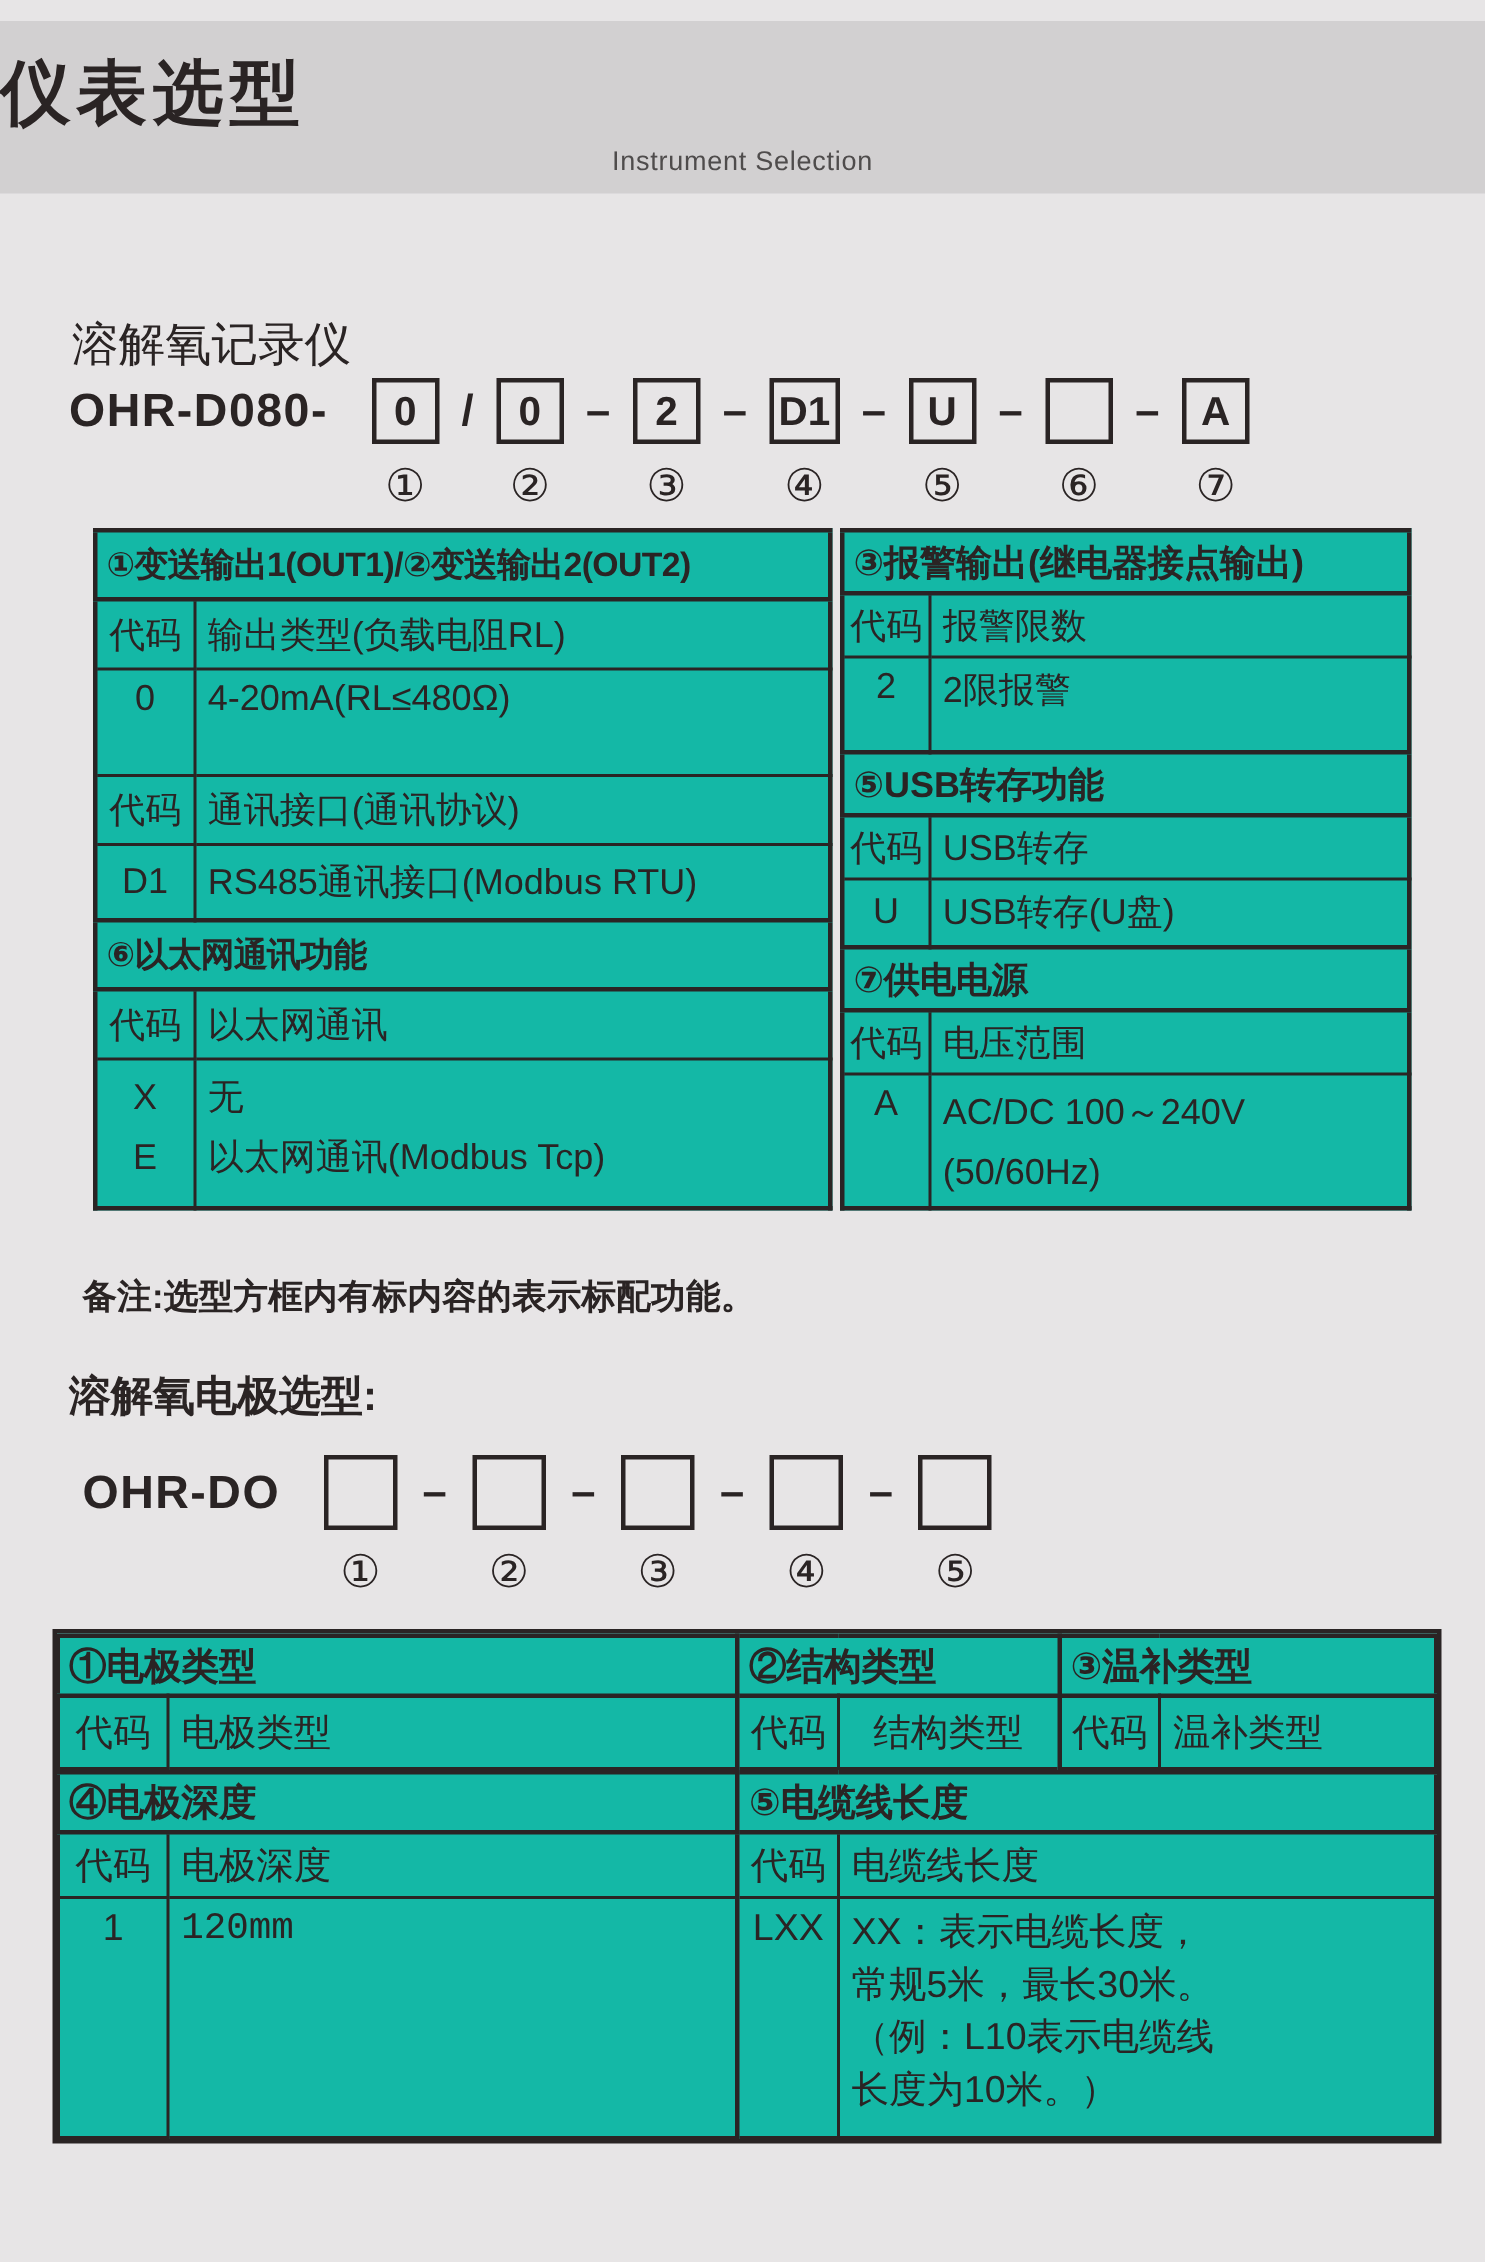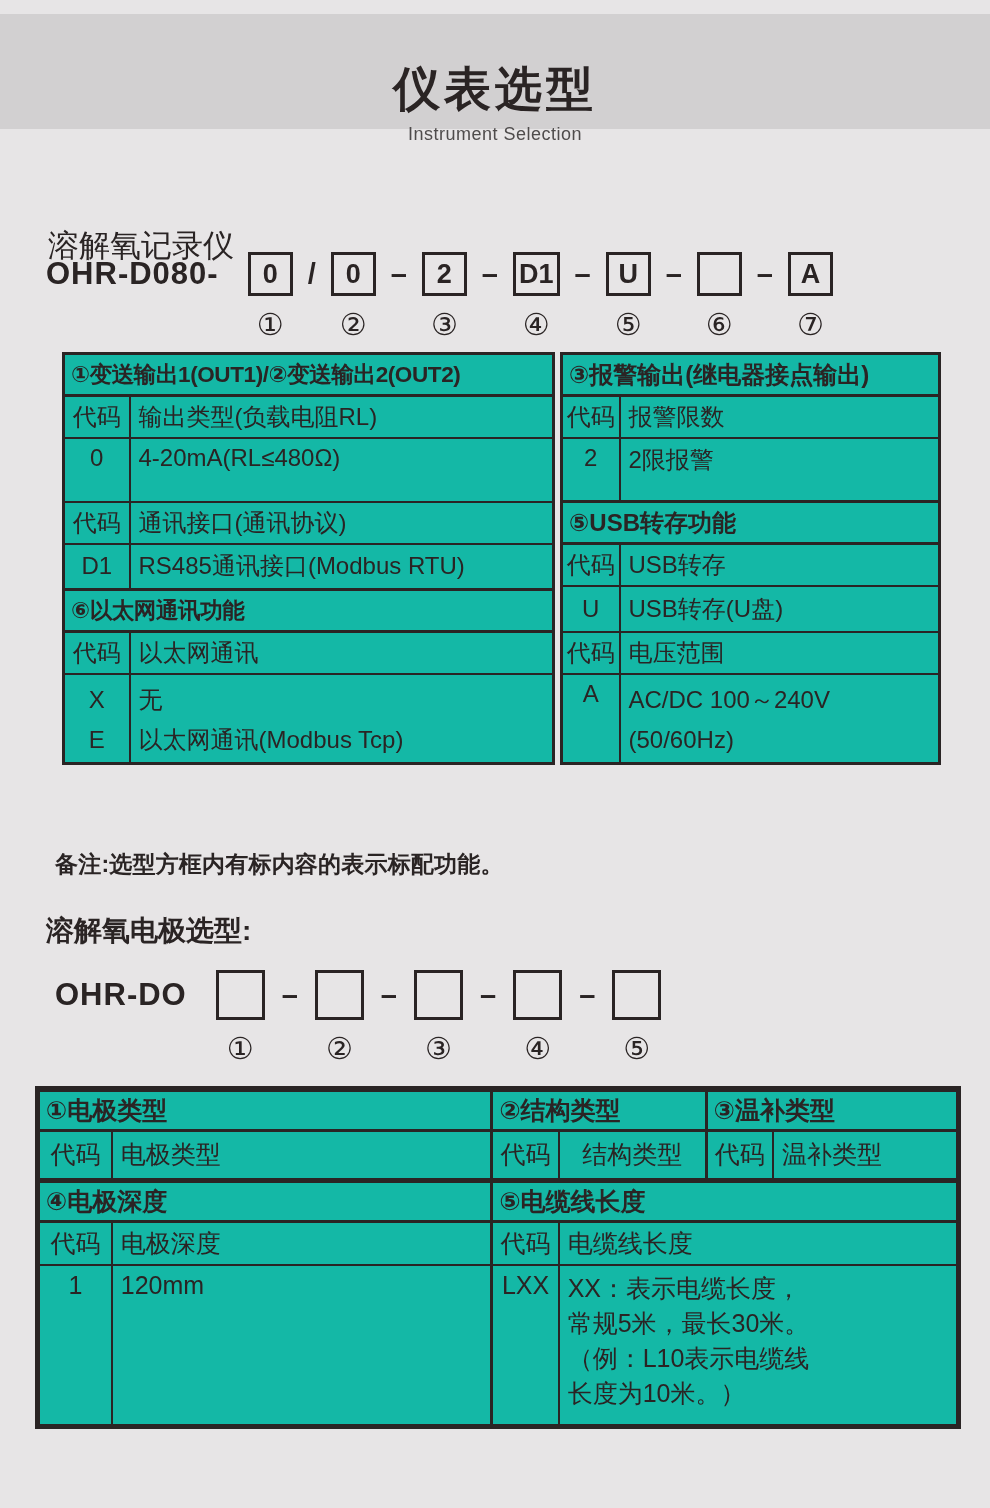--- a/index.html
+++ b/index.html
@@ -4,26 +4,26 @@
 <style>
   html,body{margin:0;padding:0;}
   body{
     width:990px;height:1508px;position:relative;
     background:#e7e5e6;color:#2a2424;
     font-family:"Liberation Sans","DejaVu Sans",sans-serif;
     overflow:hidden;
   }
   
   .title-band{position:absolute;top:14px;left:0;width:990px;height:115px;background:#d2d0d1;}
-  .title{text-align:center;font-size:47px;font-weight:700;letter-spacing:4px;padding-top:4px;margin-top:40px;}
+  .title{font-size:47px;font-weight:700;letter-spacing:4px;padding-top:17px;}
   .subtitle{text-align:center;font-size:18px;color:#4f4c4c;margin-top:3px;letter-spacing:.5px;}
 
   
   .sec-heading{position:absolute;font-weight:400;}
-  .recorder-heading{left:48px;top:209px;font-size:31px;margin-top:16px;}
+  .recorder-heading{left:48px;top:209px;font-size:31px;}
   .electrode-heading{left:46px;top:912px;font-size:28px;font-weight:700;}
   .model-row{position:absolute;display:flex;align-items:flex-start;}
   .model-row .prefix{font-size:31px;font-weight:700;letter-spacing:1px;line-height:44px;margin-right:29px;}
   .unit{display:flex;flex-direction:column;align-items:center;}
   .unit .box{
     min-width:33px;height:38px;border:3px solid #2a2424;
     display:flex;align-items:center;justify-content:center;
     font-size:27px;font-weight:700;padding:0 3px;background:transparent;
   }
   .unit .num{margin-top:13px;font-size:30px;line-height:32px;}
@@ -44,21 +44,21 @@
   .t1{border:3px solid #2a2424;}
   .rh42{height:42px;} .rh64{height:64px;} .rh46{height:46px;} .rh90{height:90px;}
   .t1-left .hdr td{font-size:22.5px;letter-spacing:-0.4px;}
 
   
   .t2-wrap{position:absolute;left:35px;top:1086px;width:920px;border:3px solid #2a2424;background:#eceaea;}
   .t2{width:100%;border-style:none;}
   .t2 td{font-size:25px;}
   .t2 tr.hdr td{font-size:25px;}
   .t2b{border-top:3px solid #ec4899;}
-  td.thickR{border-right-width:3px;}
+  td.thickR{border-right-width:3px;font-family:Liberation Mono, monospace;}
   .rh40{height:40px;} .rh48{height:48px;} .rh56{height:56px;} .rh44{height:44px;} .rh160{height:160px;}
   .ctr{text-align:center;}
   .cable-lines div{line-height:35px;white-space:nowrap;}
 
   .note{position:absolute;left:55px;top:849px;font-size:23px;font-weight:700;letter-spacing:.2px;}
 </style>
 </head>
 <body>
 
 <div class="title-band">
@@ -174,20 +174,23 @@
           <td colspan="2">⑤USB转存功能</td>
         </tr>
     <tr class="rh42">
       <td class="code">代码</td>
       <td>USB转存</td>
     </tr>
     <tr class="rh46">
       <td class="code">U</td>
       <td>USB转存(U盘)</td>
     </tr>
+    <tr class="hdr rh42">
+          <td colspan="2">⑦供电电源</td>
+        </tr>
     <tr class="rh42">
       <td class="code">代码</td>
       <td>电压范围</td>
     </tr>
     <tr class="vt rh90">
       <td class="code">A</td>
       <td class="lh42">
         <div>AC/DC 100～240V</div>
         <div>(50/60Hz)</div>
       </td>

